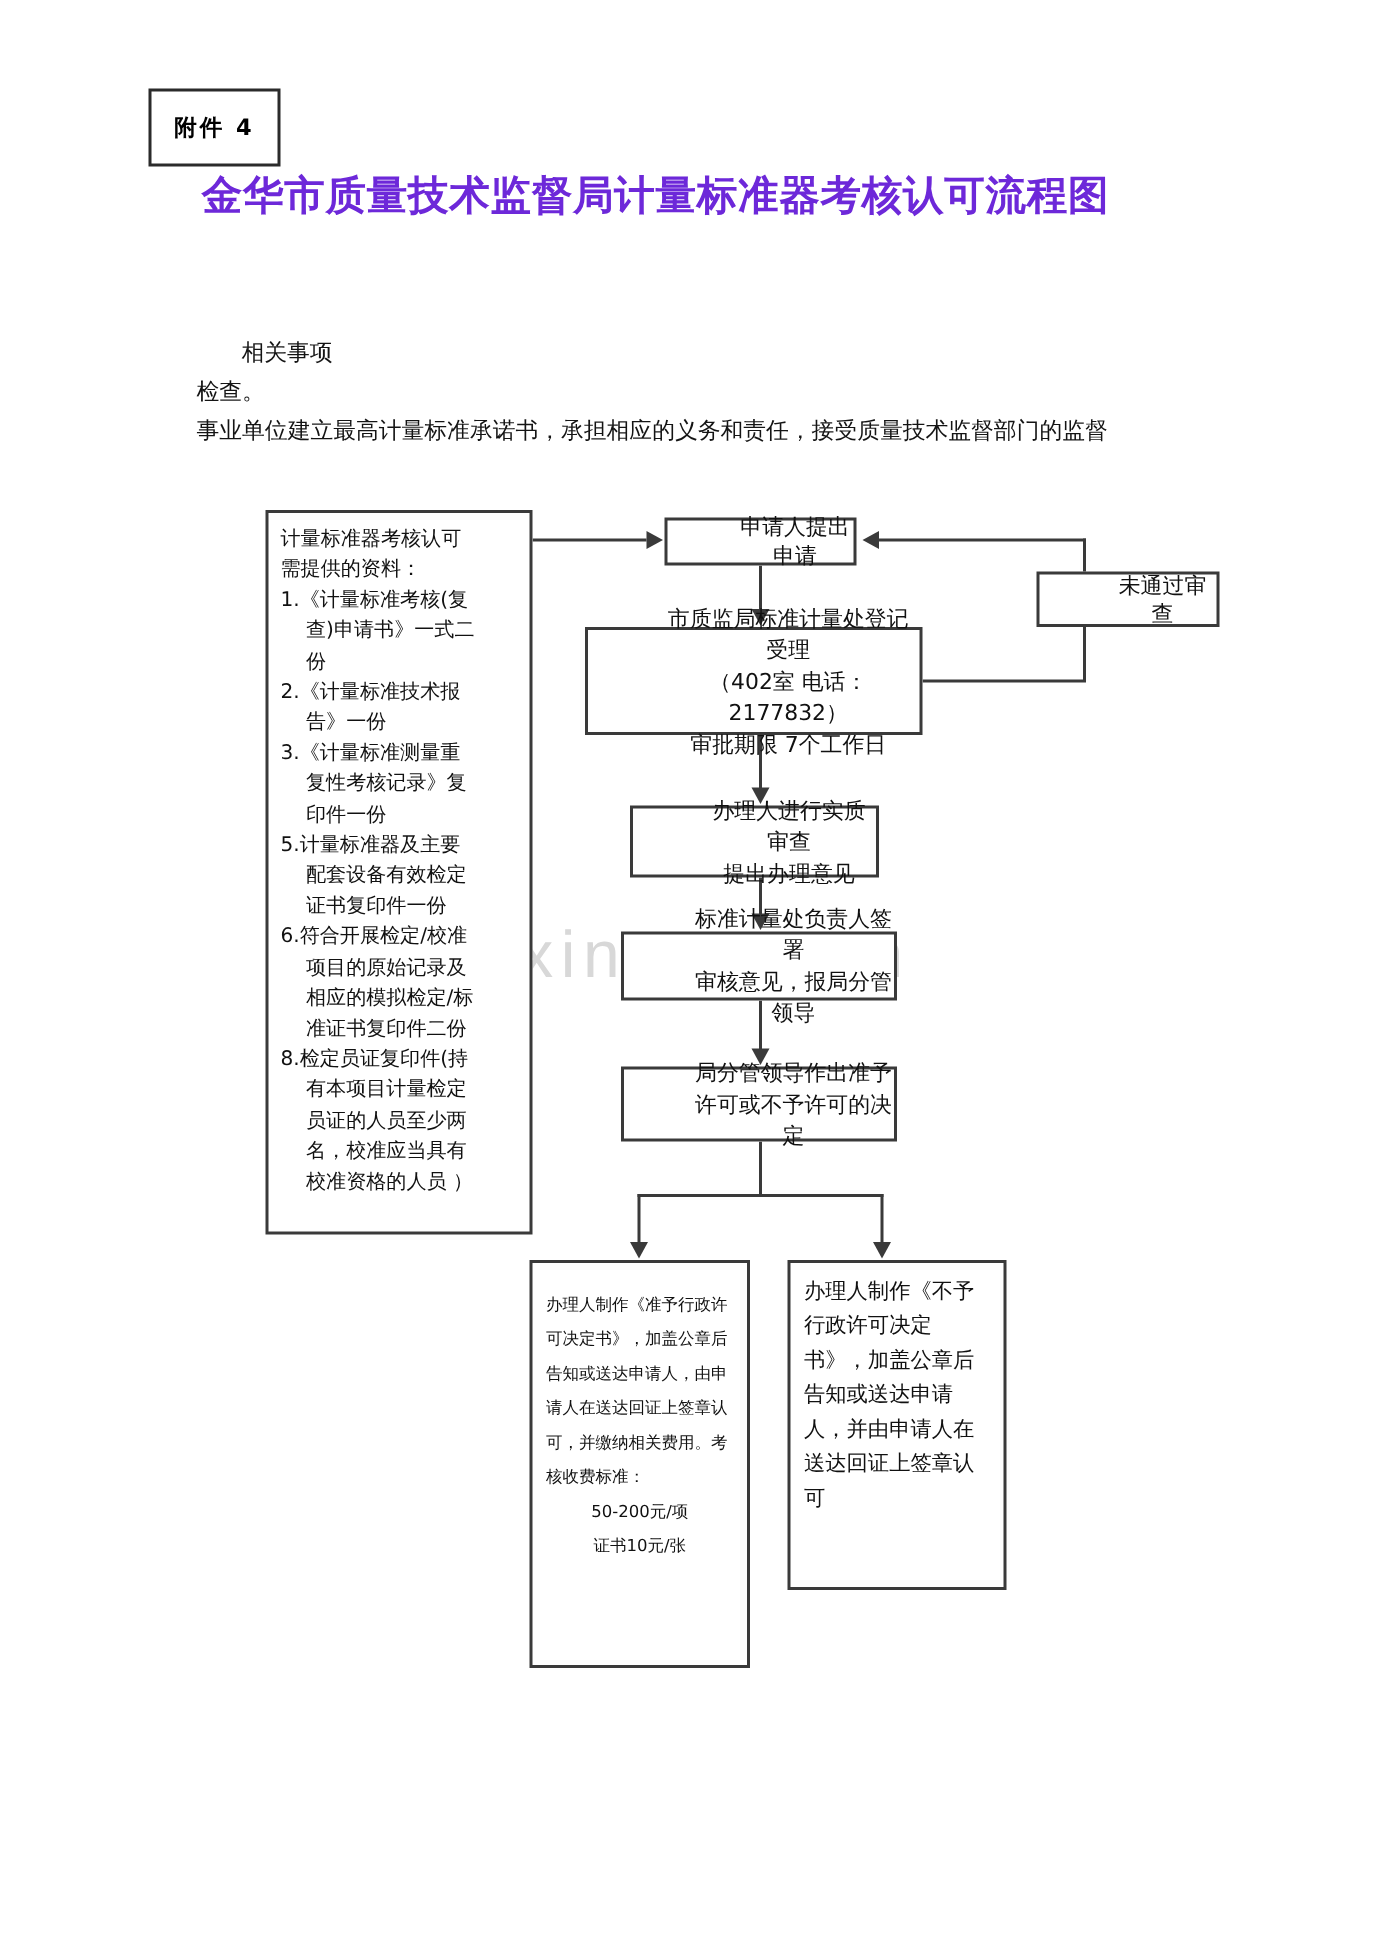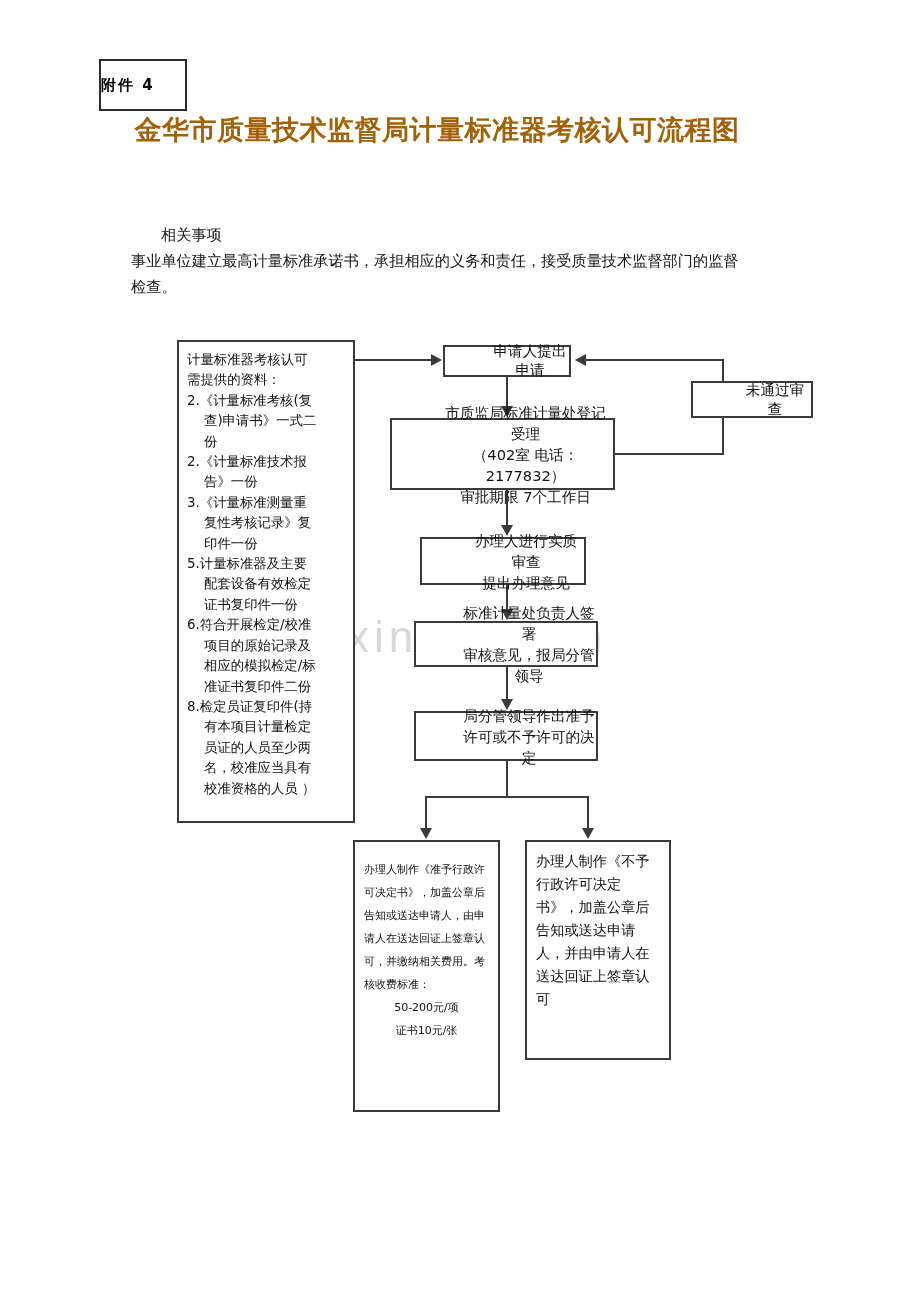--- a/index.html
+++ b/index.html
@@ -20,39 +20,39 @@
   #attachment-tag {
     position: absolute;
     left: 99px;
     top: 59px;
     width: 88px;
     height: 52px;
     border: 2px solid #2b2b2b;
     box-sizing: border-box;
     display: flex;
     align-items: center;
-    justify-content: flex-start;
+    justify-content: center;
     font-family: "DejaVu Sans", sans-serif;
     font-size: 15px;
     letter-spacing: 2px;
     color: #000;
     font-weight: 600;
   }
 
   #doc-title {
     position: absolute;
     left: 0;
     top: 112px;
     width: 874px;
     text-align: center;
     font-family: "DejaVu Sans", sans-serif;
     font-size: 27px;
     font-weight: 700;
     letter-spacing: 0.5px;
-    color: #a16207;
+    color: #6d28d9;
   }
 
   
   #intro {
     position: absolute;
     left: 131px;
     top: 222px;
     width: 690px;
     font-size: 15.2px;
     line-height: 26px;
@@ -168,22 +168,22 @@
 <body>
 
 <div id="attachment-tag">
   <span>附件 4</span>
 </div>
 
 <div id="doc-title">金华市质量技术监督局计量标准器考核认可流程图</div>
 
 <div id="intro">
   <div class="ind1">相关事项</div>
+  <div>检查。</div>
   <div>事业单位建立最高计量标准承诺书，承担相应的义务和责任，接受质量技术监督部门的监督</div>
-  <div>检查。</div>
 </div>
 
 <div id="watermark">www.zixin.com.cn</div>
 
 <div class="ln lnh" style="left:355px; top:359px; width:76px;"></div>
 <div class="arrow arrow-right" style="left:431px; top:354px;"></div>
 
 <div class="ln lnv" style="left:506px; top:377px; height:30px;"></div>
 <div class="arrow arrow-down" style="left:501px; top:406px;"></div>
 
@@ -207,21 +207,21 @@
 <div class="ln lnh" style="left:425px; top:796px; width:164px;"></div>
 <div class="ln lnv" style="left:425px; top:796px; height:33px;"></div>
 <div class="arrow arrow-down" style="left:420px; top:828px;"></div>
 <div class="ln lnv" style="left:587px; top:796px; height:33px;"></div>
 <div class="arrow arrow-down" style="left:582px; top:828px;"></div>
 
 <div class="fbox" id="docs-box">
   <span class="head txt">计量标准器考核认可
 需提供的资料：</span>
   <ol>
-    <li>2.《计量标准考核(复
+    <li>1.《计量标准考核(复
 查)申请书》一式二
 份</li>
     <li>2.《计量标准技术报
 告》一份</li>
     <li>3.《计量标准测量重
 复性考核记录》复
 印件一份</li>
     <li>5.计量标准器及主要
 配套设备有效检定
 证书复印件一份</li>

